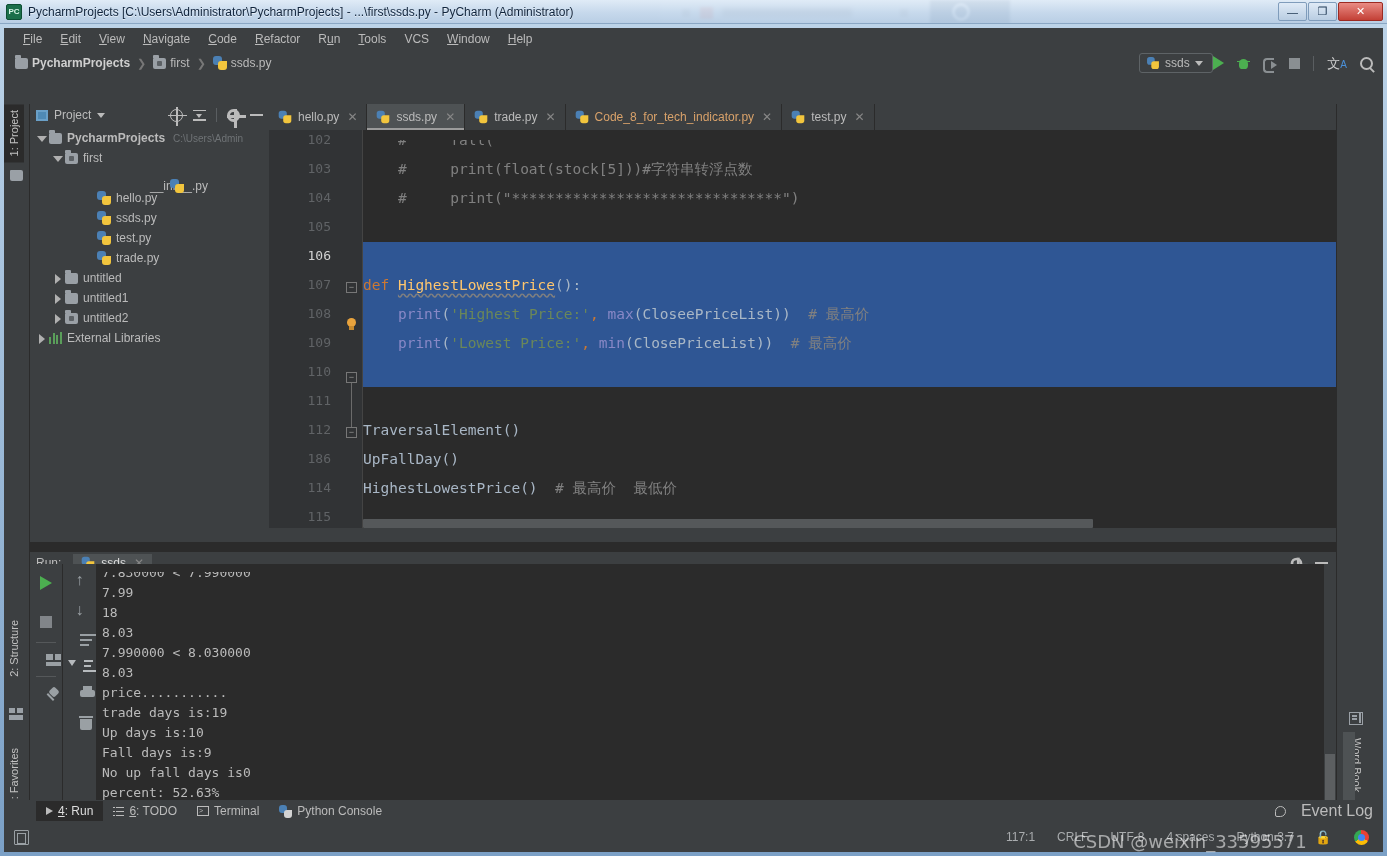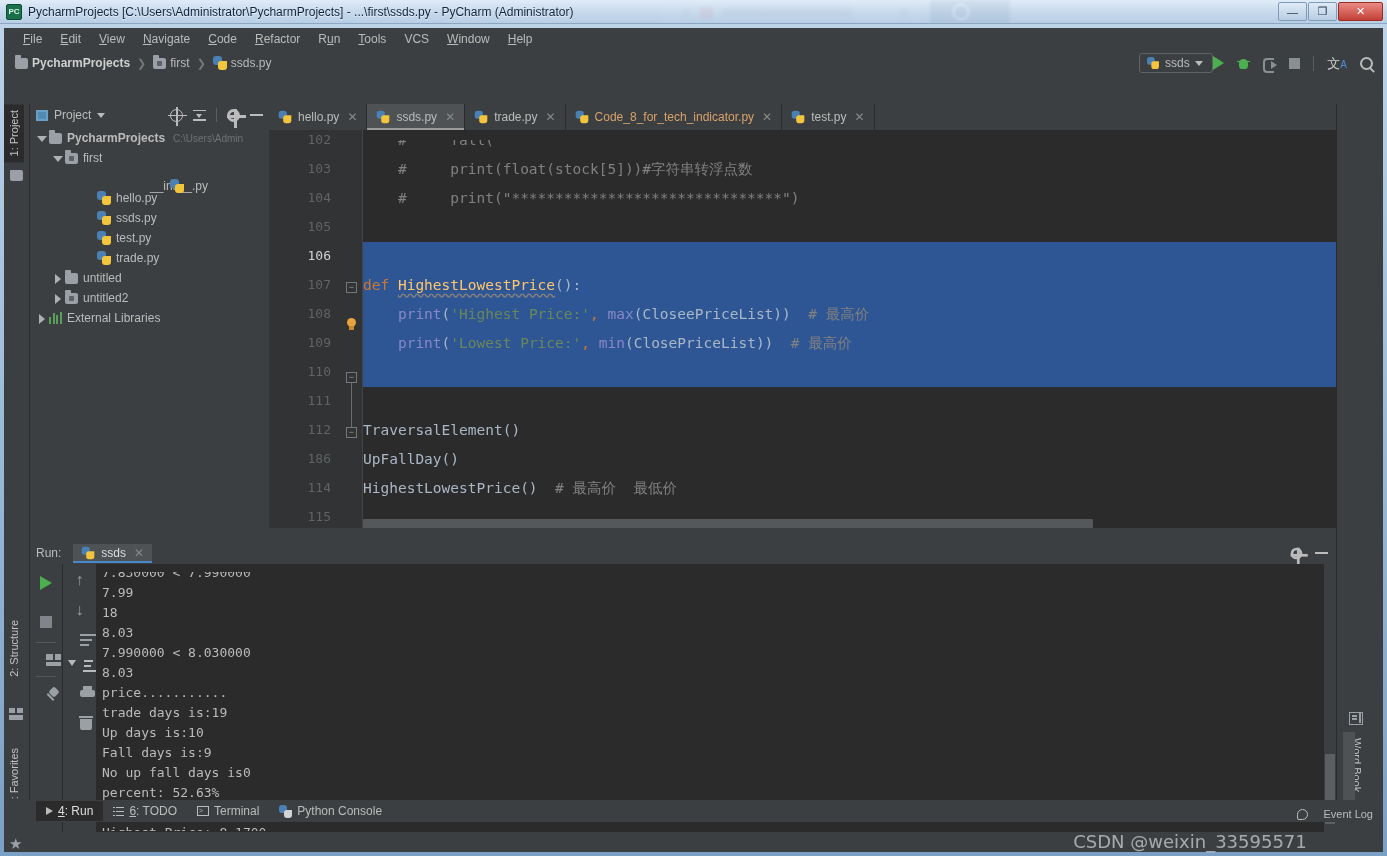--- a/index.html
+++ b/index.html
@@ -172,21 +172,21 @@
   .mk.box{ height:11px; left:1px; width:13px; background:#d9a21b;}
   .mk.selband{ left:0; width:16px; background:#2f5694; }
   #vscroll{ position:absolute; right:10px; top:0; width:12px; height:100%; background:#3c3f41;}
   #vthumb{ position:absolute; right:11px; top:300px; width:10px; height:80px; background:#5c5f61; border-radius:1px;}
   #hscroll{ position:absolute; left:94px; right:47px; bottom:0; height:9px; background:#2b2b2b;}
   #hthumb{ position:absolute; left:0; width:730px; height:9px; background:#55585a; border-radius:1px;}
   .caret-blue{ position:absolute; right:0px; width:8px; border:1px solid #3d7fd0; background:transparent;}
 
   
   #run-panel{ position:absolute; left:26px; top:514px; right:47px; height:290px; background:#2b2b2b;}
-  #run-header{ position:absolute; left:0; top:0; right:0; height:22px; background:#3c3f41; display:flex; align-items:center; padding-left:6px;text-align:center;}
+  #run-header{ position:absolute; left:0; top:10px; right:0; height:22px; background:#3c3f41; display:flex; align-items:center; padding-left:6px;text-align:center;}
   #run-label{ font-size:12px; color:#bbb; margin-right:12px;}
   #run-tab{ display:flex; align-items:center; gap:6px; font-size:12px; color:#ddd; padding:2px 8px 3px; background:#4e5254; position:relative;}
   #run-tab:after{ content:""; position:absolute;left:0;right:0;bottom:0;height:2px;background:#4a88c7;}
   .rh-right{ margin-left:auto; display:flex; align-items:center; gap:12px; padding-right:8px;}
   #run-body{ position:absolute; left:0; top:22px; right:0; bottom:0; background:#2b2b2b;}
   #run-tools-a{ position:absolute; left:0; top:0; width:32px; height:100%; background:#3c3f41;}
   #run-tools-b{ position:absolute; left:33px; top:0; width:33px; height:100%; background:#3c3f41;}
   .rt{ position:absolute; left:50%; transform:translateX(-50%); }
   .rt-play{ width:0;height:0;border-left:12px solid #4caf50;border-top:7px solid transparent;border-bottom:7px solid transparent;}
   .rt-stop{ width:12px;height:12px;background:#818589;}
@@ -224,21 +224,21 @@
   .btab.active{ background:#2b2b2b; color:#ddd;}
   .btab u{text-decoration:underline;}
   .bt-play{width:0;height:0;border-left:7px solid #bbb;border-top:4px solid transparent;border-bottom:4px solid transparent;}
   .bt-todo{width:11px;height:9px;position:relative;}
   .bt-todo i{position:absolute;left:3px;width:8px;height:1.6px;background:#bbb;}
   .bt-todo b{position:absolute;left:0;width:2px;height:1.6px;background:#bbb;}
   .bt-term{width:12px;height:10px;border:1.4px solid #bbb;font-size:7px;color:#bbb;line-height:8px;padding-left:1px;}
   .bt-pyc{width:13px;height:13px;position:relative;}
   .bt-pyc:before{content:"";position:absolute;left:0;top:0;width:8px;height:8px;background:#4b80b4;border-radius:3px 3px 0 3px;}
   .bt-pyc:after{content:"";position:absolute;left:5px;top:5px;width:8px;height:8px;background:#d3d3d3;border-radius:3px 0 3px 3px;}
-  #evlog{ position:absolute; right:10px; bottom:32px; display:flex; align-items:center; gap:15px; font-size:11px; color:#bbb;}
+  #evlog{ position:absolute; right:10px; bottom:32px; display:flex; align-items:center; gap:15px; font-size:16px; color:#bbb;}
   .ev-ic{ width:11px;height:11px;border:1.5px solid #bbb;border-radius:50% 50% 50% 2px;}
 
   
   #statusbar{ position:absolute; left:0; bottom:0; width:1379px; height:30px; background:#3c3f41;
     display:flex; align-items:center;}
   #status-left{ margin-left:10px; width:15px;height:15px; border:1.5px solid #9aa0a4; border-radius:1px; position:relative;}
   #status-left:after{content:"";position:absolute;left:2px;top:2px;width:7px;height:9px;border:1.5px solid #9aa0a4;background:#3c3f41;}
   #status-right{ margin-left:auto; display:flex; align-items:center; gap:22px; padding-right:14px; font-size:12px; color:#a9acae;}
   .chrome-dot{ width:15px;height:15px;border-radius:50%;
     background:conic-gradient(#e94235 0 33%, #fbbc05 33% 66%, #34a853 66% 100%);
@@ -386,20 +386,25 @@
         </div>
         <div class="trow" style="padding-left: 54px;">
           <span class="arrow "></span>
           <span class="ic-py"></span>
           <span class="tname">trade.py</span>
         </div>
         <div class="trow" style="padding-left: 22px;">
           <span class="arrow right"></span>
           <span class="ic-folder"></span>
           <span class="tname">untitled</span>
+        </div>
+        <div class="trow" style="padding-left: 22px;">
+          <span class="arrow right"></span>
+          <span class="ic-folder"></span>
+          <span class="tname">untitled1</span>
         </div>
         <div class="trow" style="padding-left: 22px;">
           <span class="arrow right"></span>
           <span class="ic-folder mod"></span>
           <span class="tname">untitled2</span>
         </div>
         <div class="trow" style="padding-left: 6px;">
           <span class="arrow right"></span>
           <span class="ic-lib">
             <i style="height: 7px;"></i>
@@ -614,16 +619,28 @@
       <span class="bt-pyc"></span>
       <span>Python Console</span>
     </div>
   </div>
 
   <div id="evlog">
     <span class="ev-ic"></span>
     <span>Event Log</span>
   </div>
 
+  <div id="statusbar">
+    <div id="status-left"></div>
+    <div id="status-right">
+      <span>117:1</span>
+      <span>CRLF</span>
+      <span>UTF-8</span>
+      <span>4 spaces</span>
+      <span>Python 3.7</span>
+      <span style="font-size:13px;">🔓</span>
+      <span class="chrome-dot"></span>
+    </div>
+  </div>
 
 </div>
 
 <div id="watermark">CSDN @weixin_33595571</div>
 
 </body></html>

